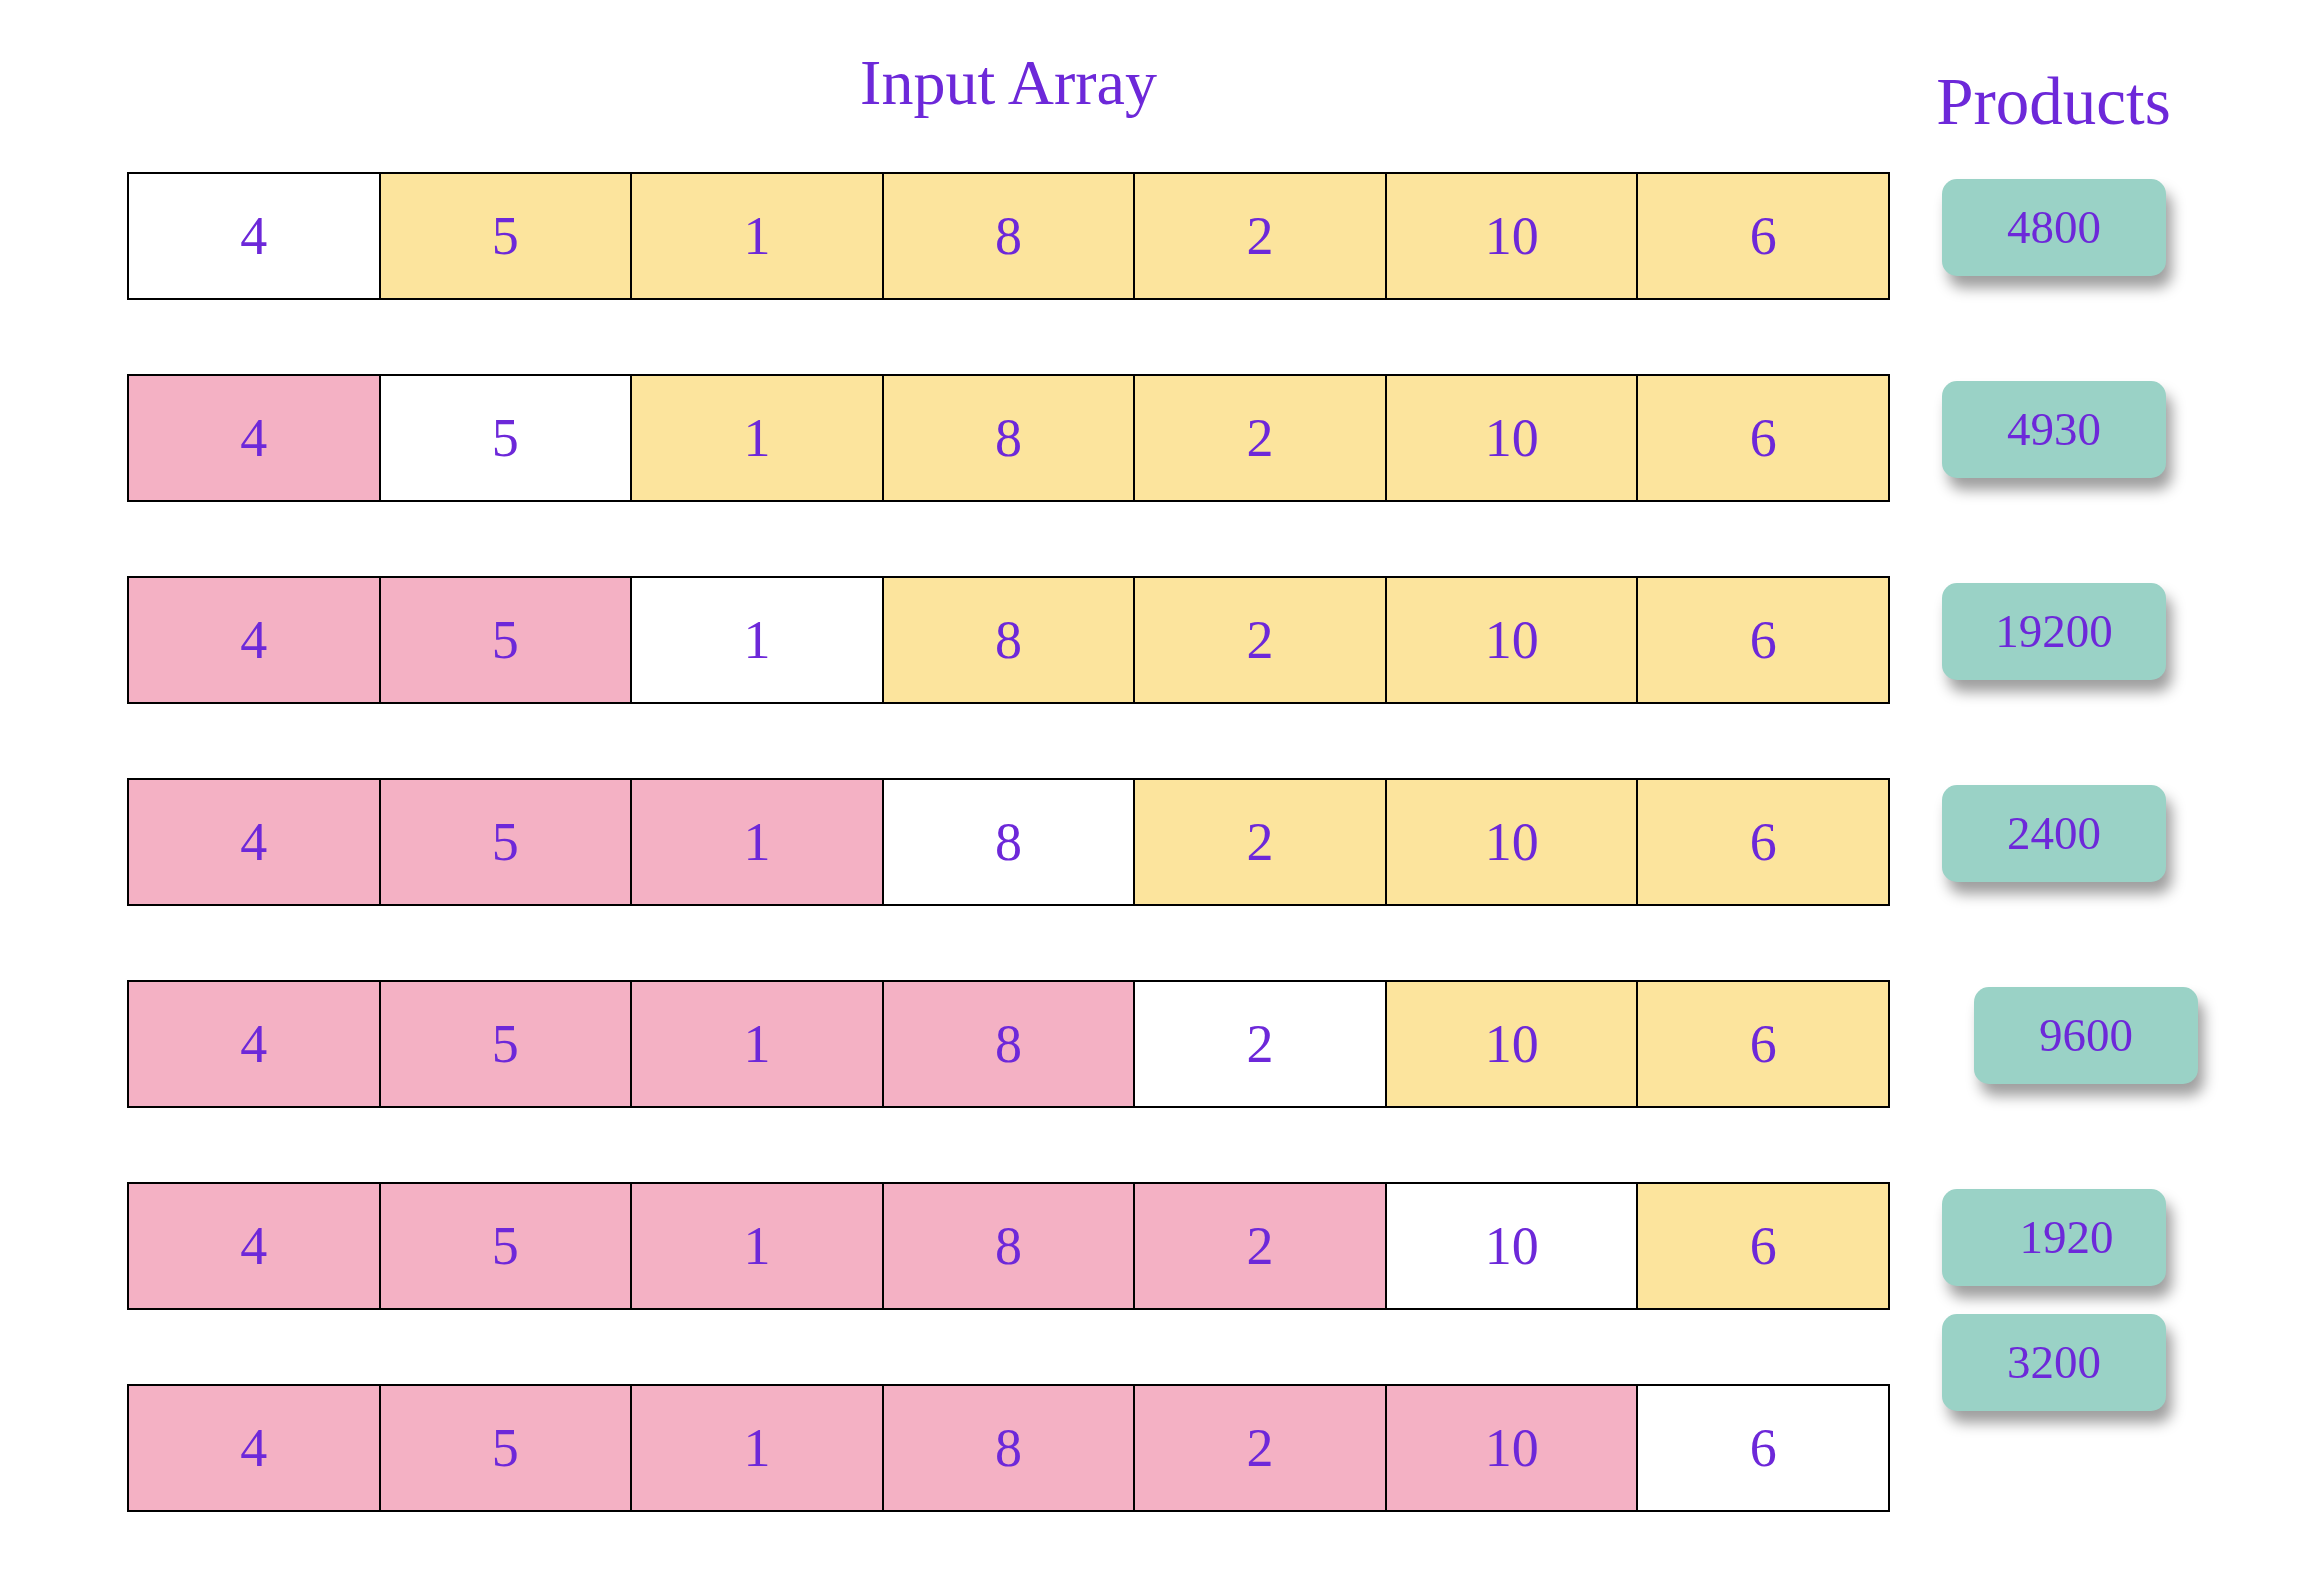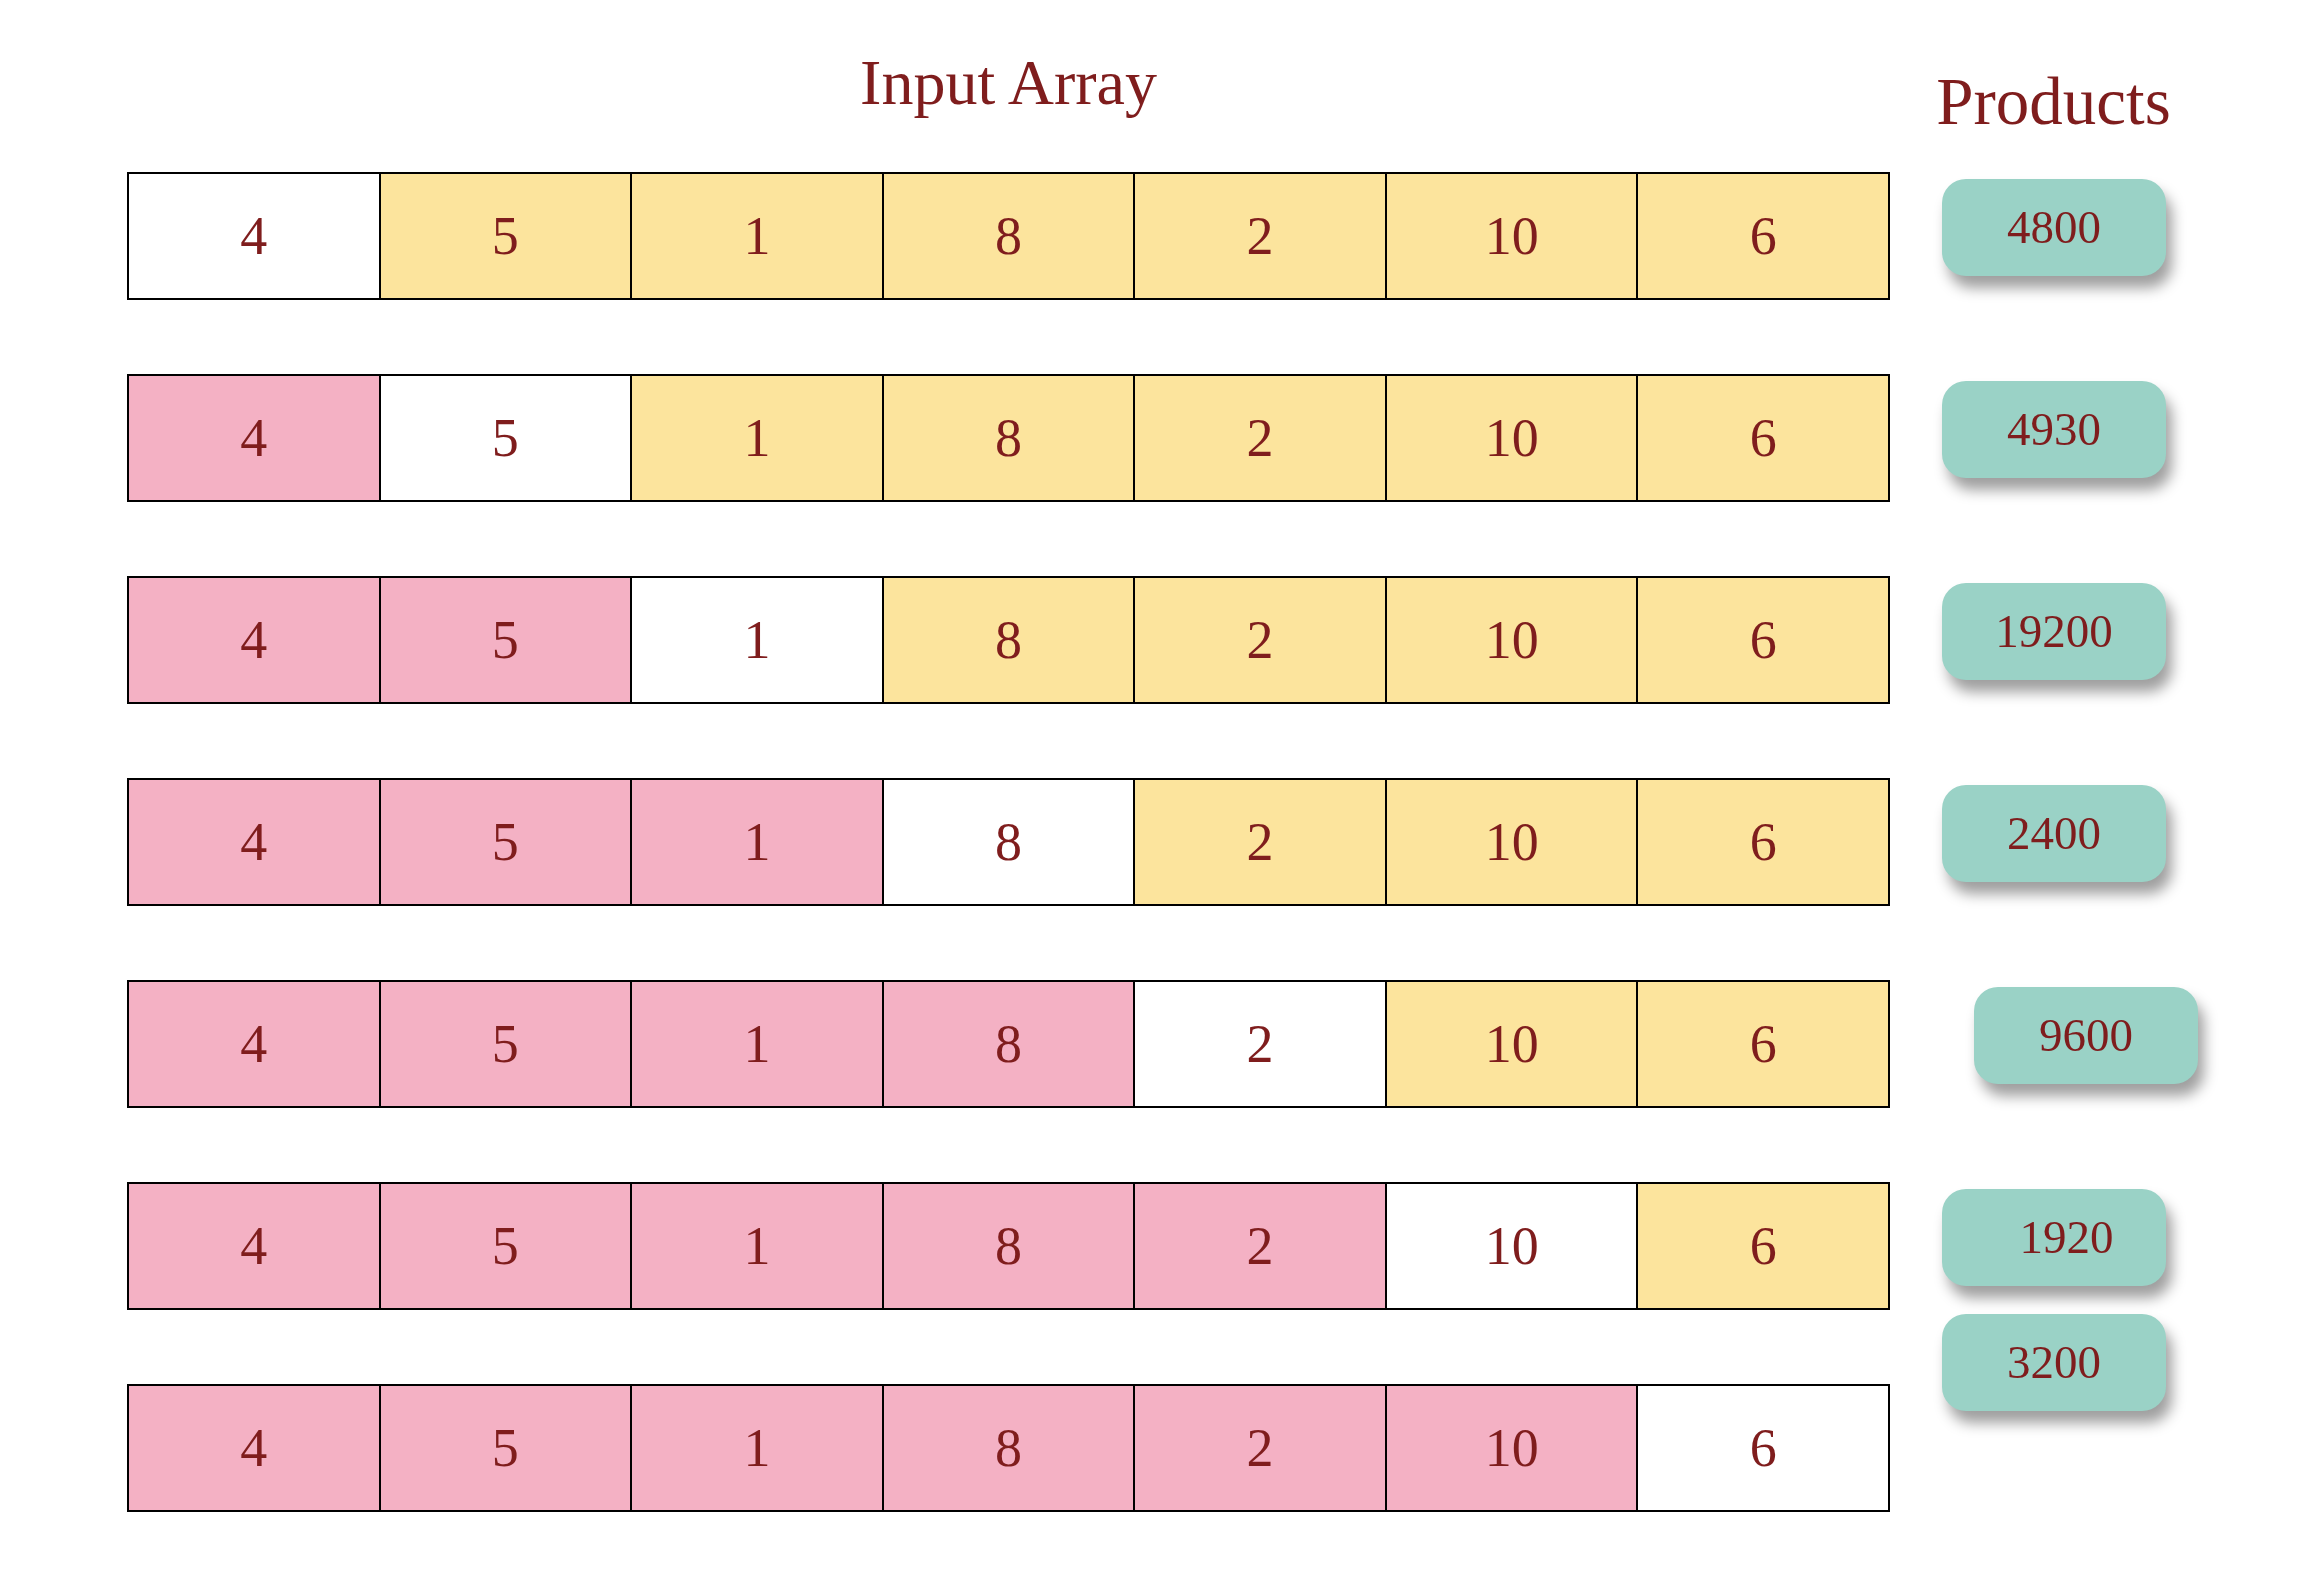--- a/index.html
+++ b/index.html
@@ -55,34 +55,34 @@
   .cell:first-child { border-left: none; }
   .cell.prefix   { background: var(--prefix,   #f4b1c4); }
   .cell.excluded { background: var(--excluded, #ffffff); }
   .cell.suffix   { background: var(--suffix,   #fce49d); }
   .badge {
     position: absolute;
     left: 1942px;
     width: 224px;
     height: 97px;
     box-sizing: border-box;
-    border-radius: 24px;
+    border-radius: 15px;
     background: var(--badge, #9ad2c6);
     display: flex;
     align-items: center;
     justify-content: center;
     font-size: 47px;
     line-height: 1;
     box-shadow: 6px 12px 13.6px rgba(0, 0, 0, 0.38);
   }
 </style>
 </head>
 <body>
 
-<div class="canvas" id="canvas" style="--prefix: #f4b1c4; --suffix: #fce49d; --excluded: #ffffff; --badge: #9ad2c6; --border: #000000; color: #7f1d1d;">
+<div class="canvas" id="canvas" style="--prefix: #f4b1c4; --suffix: #fce49d; --excluded: #ffffff; --badge: #9ad2c6; --border: #000000; color: #6d28d9;">
   <div class="title">Input Array</div>
   <div class="products-label">Products</div>
   <div id="rows">
       <div class="row" style="top: 172px;">
         <div class="cell excluded">4</div>
         <div class="cell suffix">5</div>
         <div class="cell suffix">1</div>
         <div class="cell suffix">8</div>
         <div class="cell suffix">2</div>
         <div class="cell suffix">10</div>

